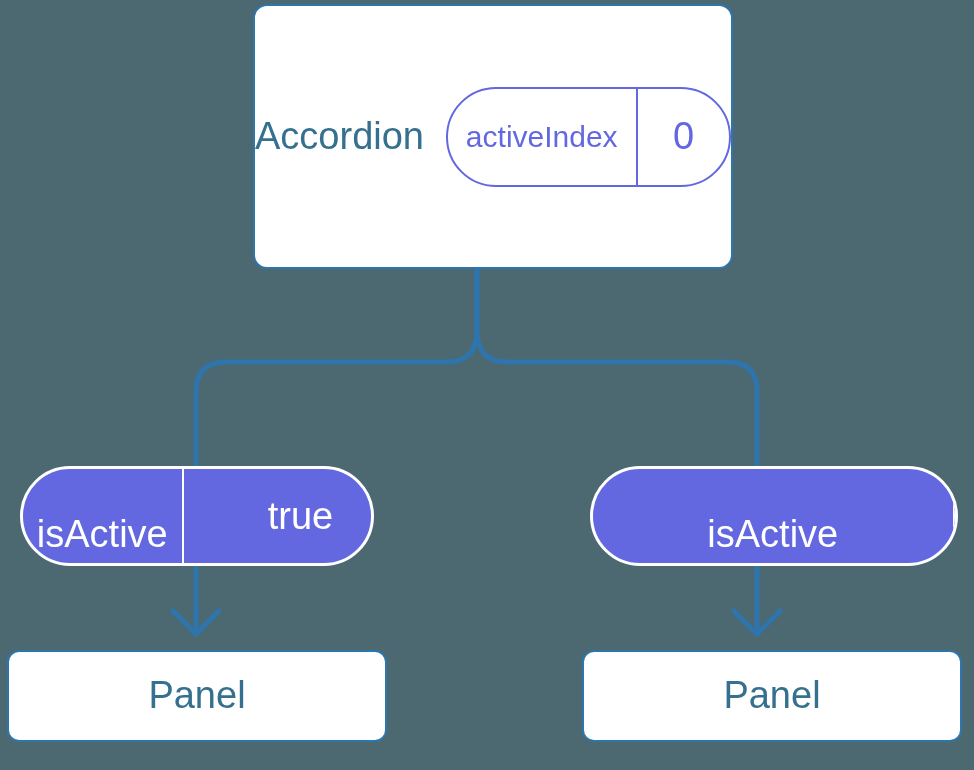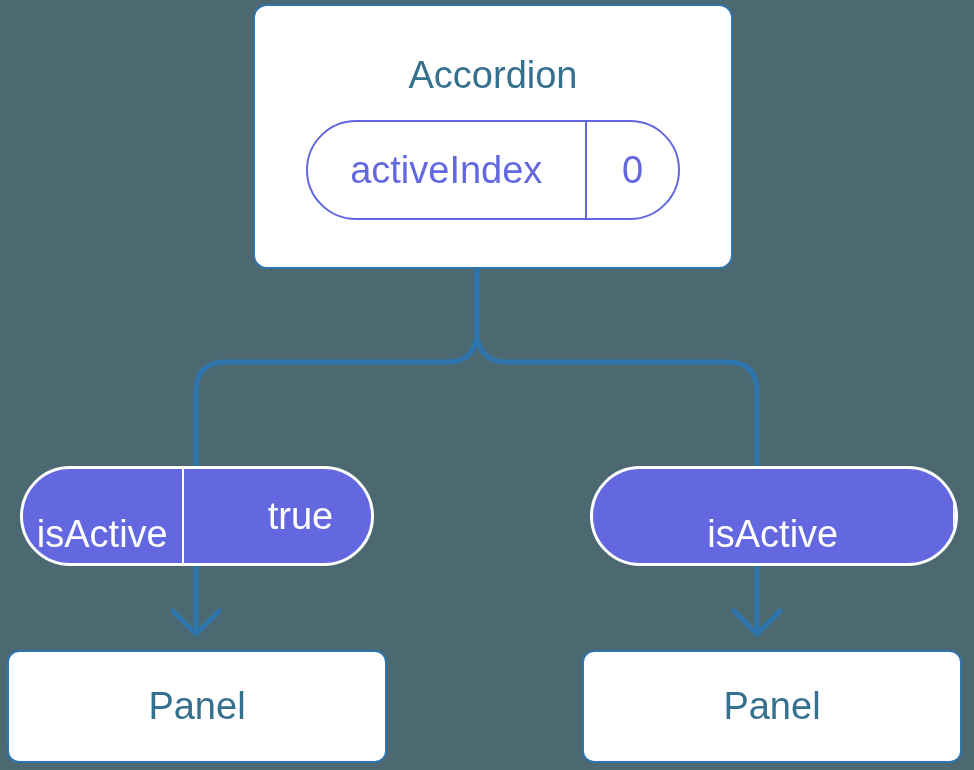--- a/index.html
+++ b/index.html
@@ -31,21 +31,21 @@
     stroke: var(--line);
     stroke-width: 5;
     stroke-linecap: round;
     stroke-linejoin: round;
   }
   .component-box {
     position: absolute;
     background: var(--box_bg);
     border: 2.5px solid var(--line);
     display: flex;
-    flex-direction: column;
+    flex-direction: row;
     align-items: center;
     justify-content: center;
   }
   .accordion-box {
     left: 253px; top: 4px;
     width: 480px; height: 265px;
     border-radius: 14px;
     gap: 22px;
   }
   .box-title {
@@ -59,21 +59,21 @@
     border: 2.5px solid var(--purple);
     border-radius: 50px;
     background: var(--box_bg);
     display: flex;
     align-items: stretch;
     overflow: hidden;
   }
   .state-pill-outline .pill-name {
     flex: 1;
     display: flex; align-items: center; justify-content: center;
-    font-size: 38px;
+    font-size: 30px;
     color: var(--purple);
   }
   .state-pill-outline .pill-divider {
     width: 2.5px;
     background: var(--purple);
   }
   .state-pill-outline .pill-value {
     width: 91px;
     display: flex; align-items: center; justify-content: center;
     font-size: 38px;
@@ -107,21 +107,21 @@
     color: var(--pill_text);
     margin-left: 46px;
   }
   .pill-true  { left: 20px;  width: 354px; }
   .pill-true  .pill-value { width: 141px; }
   .pill-false { left: 590px; width: 368px; }
   .pill-false .pill-value { width: 155px; }
   .panel-box {
     position: absolute;
     top: 650px;
-    width: 380px; height: 113px;
+    width: 380px; height: 92px;
     border-radius: 12px;
   }
   .panel-left  { left: 7px; }
   .panel-right { left: 582px; }
 </style>
 </head>
 <body>
 
 <div class="canvas">
 

